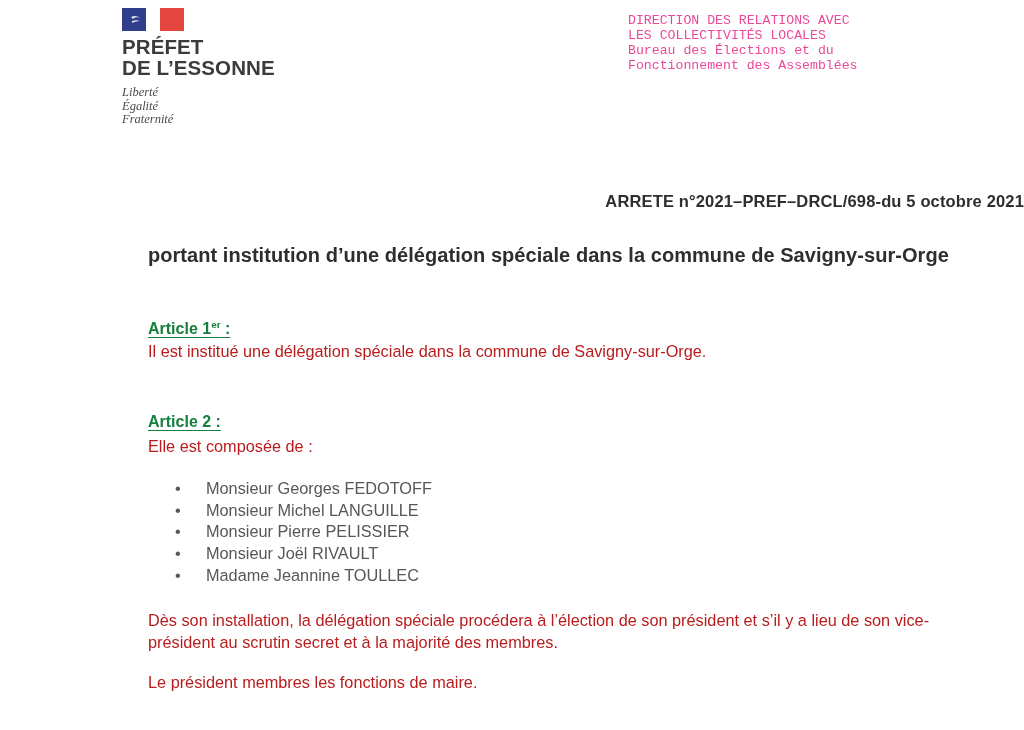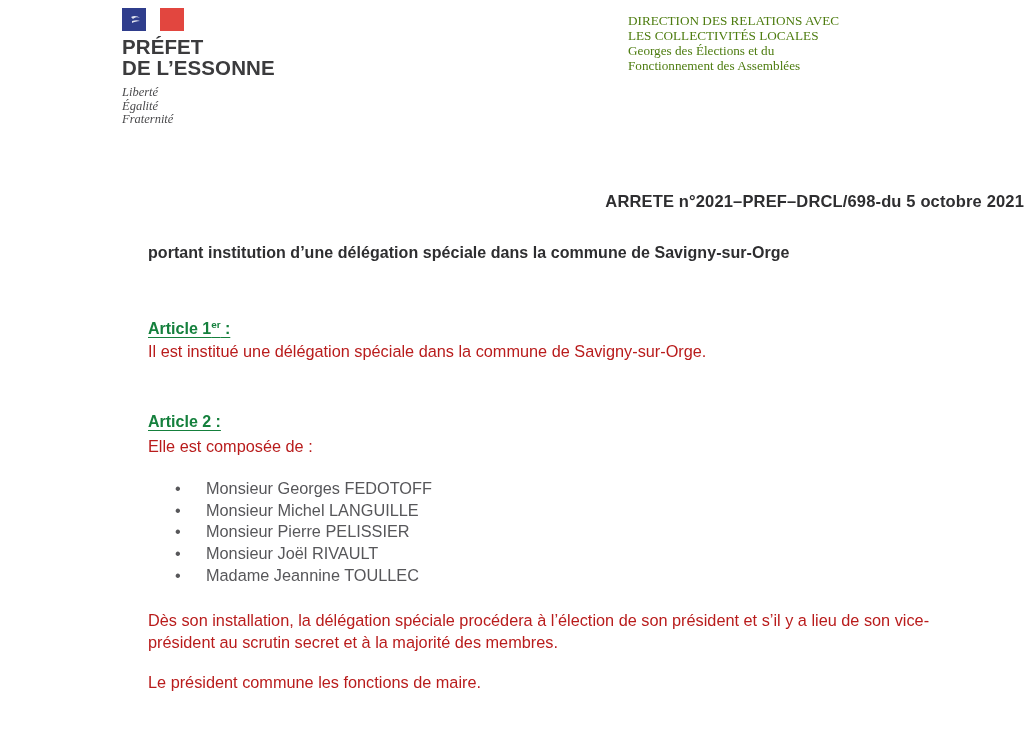--- a/index.html
+++ b/index.html
@@ -59,24 +59,24 @@
     line-height: 13.6px;
     color: #4a4a4c;
   }
   .motto span { display: block; }
 
   .dept-block {
     position: absolute;
     left: 628px;
     top: 14px;
     width: 340px;
-    font-family: Liberation Serif, serif;
+    font-family: Liberation Mono, monospace;
     font-size: 13.2px;
     line-height: 14.9px;
-    color: #4d7c0f;
+    color: #ec4899;
   }
   .dept-block span { display: block; white-space: nowrap; }
 
   
   .doc-title {
     position: absolute;
     left: 0;
     right: 0;
     top: 192px;
     text-align: right;
@@ -84,21 +84,21 @@
     font-size: 16.5px;
     letter-spacing: 0.15px;
     color: #2e2e30;
   }
 
   .doc-subtitle {
     position: absolute;
     left: 148px;
     top: 244px;
     font-weight: bold;
-    font-size: 16px;
+    font-size: 20px;
     letter-spacing: 0.05px;
     color: #2e2e30;
     white-space: nowrap;
   }
 
   .article-head {
     position: absolute;
     left: 148px;
     font-weight: bold;
     font-size: 16px;
@@ -187,21 +187,21 @@
     <div class="motto">
       <span>Liberté</span>
       <span>Égalité</span>
       <span>Fraternité</span>
     </div>
   </div>
 
   <div class="dept-block">
     <span>DIRECTION DES RELATIONS AVEC</span>
     <span>LES COLLECTIVITÉS LOCALES</span>
-    <span>Georges des Élections et du</span>
+    <span>Bureau des Élections et du</span>
     <span>Fonctionnement des Assemblées</span>
   </div>
 
   <div class="doc-title">ARRETE n°2021–PREF–DRCL/698-du 5 octobre 2021</div>
   <div class="doc-subtitle">portant institution d’une délégation spéciale dans la commune de Savigny-sur-Orge</div>
 
   <div class="article-head" id="article1-head"><span>Article 1</span><sup>er</sup><span> :</span></div>
 
   <div class="para" id="article1-text">Il est institué une délégation spéciale dans la commune de Savigny-sur-Orge.</div>
 
@@ -226,15 +226,15 @@
       <span class="bullet">•</span>
       <span>Monsieur Joël RIVAULT</span>
     </li>
     <li>
       <span class="bullet">•</span>
       <span>Madame Jeannine TOULLEC</span>
     </li>
   </ul>
 
   <div class="para" id="closing-para1">Dès son installation, la délégation spéciale procédera à l’élection de son président et s’il y a lieu de son vice-président au scrutin secret et à la majorité des membres.</div>
-  <div class="para" id="closing-para2">Le président commune les fonctions de maire.</div>
+  <div class="para" id="closing-para2">Le président membres les fonctions de maire.</div>
 
 </div>
 
 </body></html>

